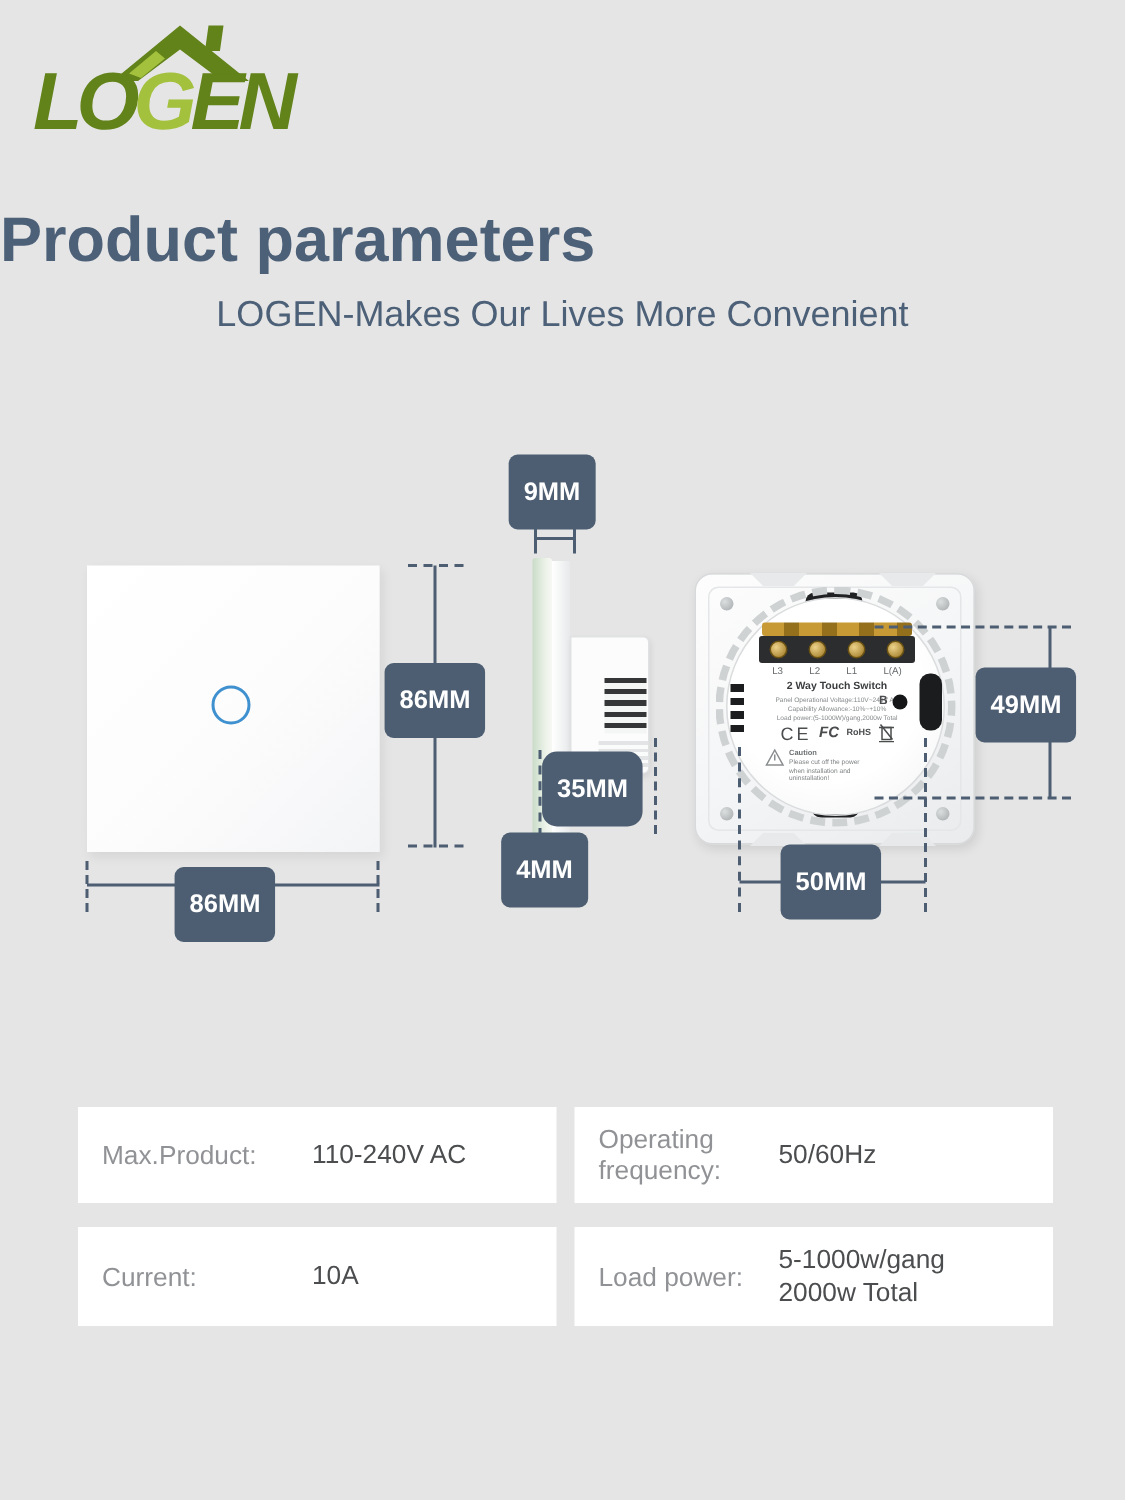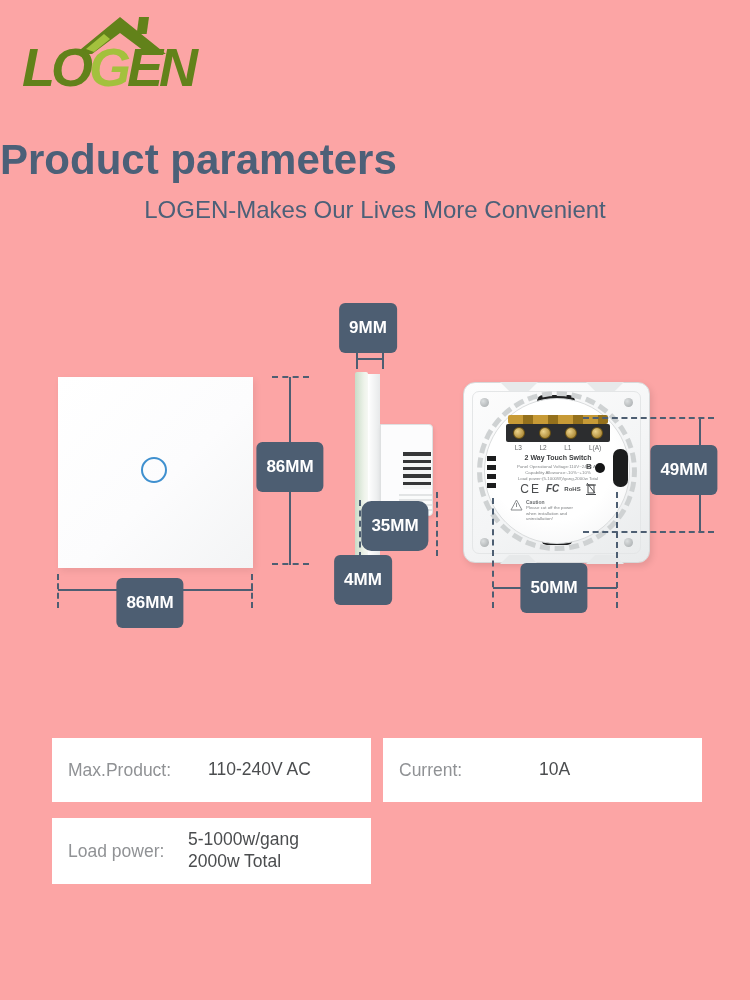--- a/index.html
+++ b/index.html
@@ -1,19 +1,19 @@
 <!DOCTYPE html>
 <html><head>
 <meta charset="utf-8">
 <style>
   * { margin:0; padding:0; box-sizing:border-box; }
   html,body { background:#cfd0d1; }
   .page {
     position:relative; width:750px; height:1000px; margin:0 auto;
-    background:#fca5a5; overflow:hidden;
+    background:#e5e5e5; overflow:hidden;
     font-family:"Liberation Sans", sans-serif;
   }
   
   .logo { position:absolute; left:20px; top:10px; width:220px; height:86px; }
   .title {
     position:absolute; left:0; top:136px; width:750px; 
     font-size:42px; font-weight:700; color:#4c6078; letter-spacing:0;
   }
   .subtitle {
     position:absolute; left:0; top:196px; width:750px; text-align:center;
@@ -268,20 +268,24 @@
   <div class="dash-v" style="left:616px; top:492px; height:116px;"></div>
   <div class="dline" style="left:493px; top:587px; width:124px; height:2px;"></div>
   <div class="dim-badge" style="left:554px; top:588px;">50MM</div>
 
   <div class="specs">
     <div class="spec-card">
       <span class="spec-label w1">Max.Product:</span>
       <span class="spec-value">110-240V AC</span>
     </div>
     <div class="spec-card">
+      <span class="spec-label w2">Operating frequency:</span>
+      <span class="spec-value">50/60Hz</span>
+    </div>
+    <div class="spec-card">
       <span class="spec-label w1">Current:</span>
       <span class="spec-value">10A</span>
     </div>
     <div class="spec-card">
       <span class="spec-label w2">Load power:</span>
       <span class="spec-value">
         <div>5-1000w/gang</div>
         <div>2000w Total</div>
       </span>
     </div>

